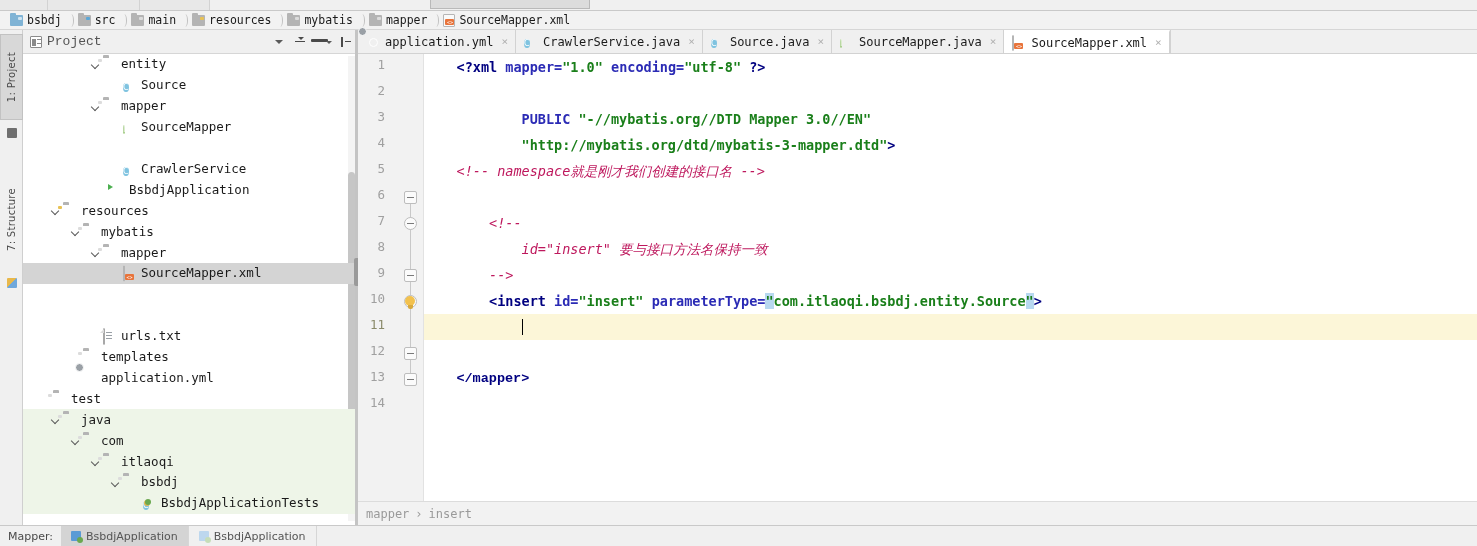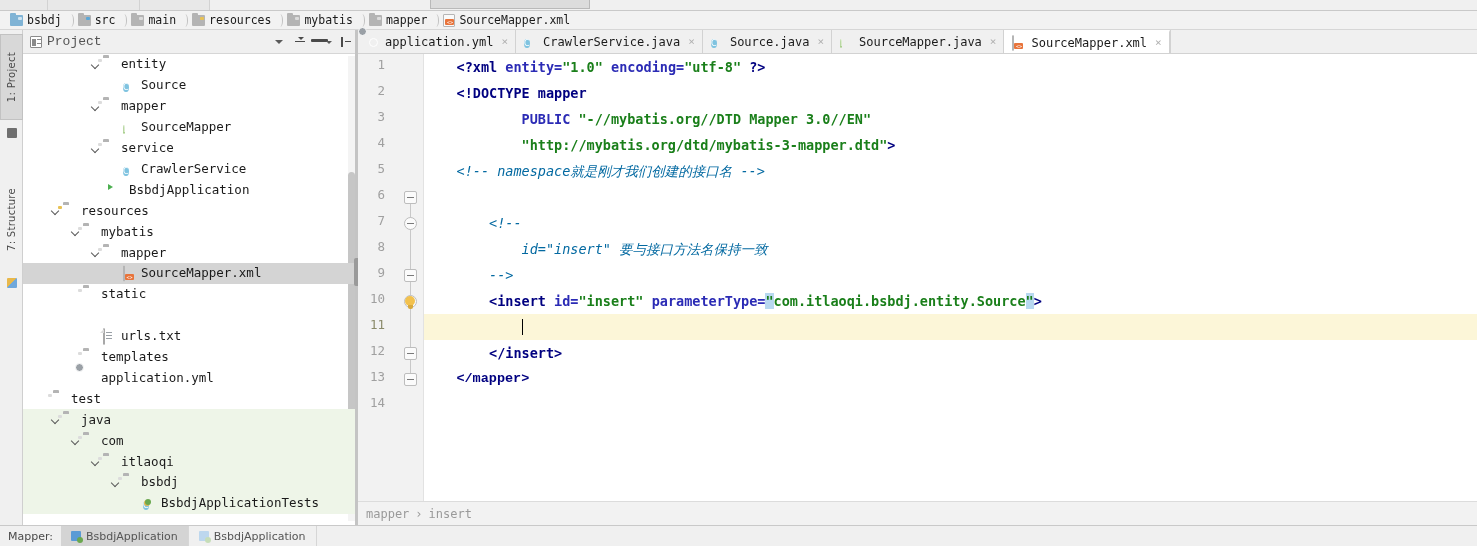--- a/index.html
+++ b/index.html
@@ -346,21 +346,21 @@
   .cline {
     position: absolute; left: 0; right: 0; height: 26px;
     font-size: 13.5px; line-height: 26px; white-space: pre;
     font-family: "DejaVu Sans Mono", monospace;
   }
   .cline.caretline { background: #fcf6d8; }
   .tag    { color: #000080; font-weight: bold; }
   .attr   { color: #2b2bb5; font-weight: bold; }
   .val    { color: #1a7f1a; font-weight: bold; }
   .plain  { color: #000000; font-weight: bold; }
-  .cmt    { color: #0369a1; font-style: italic; }
+  .cmt    { color: #be185d; font-style: italic; }
   .qhl    { background: #b8d8f0; }
   .caret {
     display: inline-block; width: 1px; height: 16px; background: #000;
     vertical-align: -3px; margin-left: 0px;
   }
 
   
   .ed-crumb {
     position: absolute; left: 0; bottom: 0; width: 1119px; height: 24px;
     background: #f2f2f2; border-top: 1px solid #dcdcdc;
@@ -499,26 +499,20 @@
           <span class="twist open"></span>
           <span class="tic"><span class="ic-folder"></span></span>
           <span class="tlabel">mapper</span>
         </div>
         <div class="trow" style="position: absolute; left: 0px; right: 0px; top: 62.7px;">
           <span style="display: inline-block; width: 86px; flex: 0 0 auto;"></span>
           <span class="twist"></span>
           <span class="tic"><span class="badge i">I</span></span>
           <span class="tlabel">SourceMapper</span>
         </div>
-        <div class="trow" style="position: absolute; left: 0px; right: 0px; top: 83.6px;">
-          <span style="display: inline-block; width: 66px; flex: 0 0 auto;"></span>
-          <span class="twist open"></span>
-          <span class="tic"><span class="ic-folder"></span></span>
-          <span class="tlabel">service</span>
-        </div>
         <div class="trow" style="position: absolute; left: 0px; right: 0px; top: 104.5px;">
           <span style="display: inline-block; width: 86px; flex: 0 0 auto;"></span>
           <span class="twist"></span>
           <span class="tic"><span class="badge c">C</span></span>
           <span class="tlabel">CrawlerService</span>
         </div>
         <div class="trow" style="position: absolute; left: 0px; right: 0px; top: 125.4px;">
           <span style="display: inline-block; width: 74px; flex: 0 0 auto;"></span>
           <span class="twist"></span>
           <span class="tic"><span class="ic-spring run"></span></span>
@@ -540,26 +534,20 @@
           <span style="display: inline-block; width: 66px; flex: 0 0 auto;"></span>
           <span class="twist open"></span>
           <span class="tic"><span class="ic-folder"></span></span>
           <span class="tlabel">mapper</span>
         </div>
         <div class="trow selected" style="position: absolute; left: 0px; right: 0px; top: 209px;">
           <span style="display: inline-block; width: 86px; flex: 0 0 auto;"></span>
           <span class="twist"></span>
           <span class="tic"><span class="ic-xml"></span></span>
           <span class="tlabel">SourceMapper.xml</span>
-        </div>
-        <div class="trow" style="position: absolute; left: 0px; right: 0px; top: 229.9px;">
-          <span style="display: inline-block; width: 46px; flex: 0 0 auto;"></span>
-          <span class="twist"></span>
-          <span class="tic"><span class="ic-folder"></span></span>
-          <span class="tlabel">static</span>
         </div>
         <div class="trow" style="position: absolute; left: 0px; right: 0px; top: 271.7px;">
           <span style="display: inline-block; width: 66px; flex: 0 0 auto;"></span>
           <span class="twist"></span>
           <span class="tic"><span class="ic-txt"></span></span>
           <span class="tlabel">urls.txt</span>
         </div>
         <div class="trow" style="position: absolute; left: 0px; right: 0px; top: 292.6px;">
           <span style="display: inline-block; width: 46px; flex: 0 0 auto;"></span>
           <span class="twist"></span>
@@ -662,31 +650,29 @@
           <div class="foldline" style="top: 139px; height: 182px;"></div>
           <div class="fold" style="top: 137px;"></div>
           <div class="fold round" style="top: 163px;"></div>
           <div class="fold" style="top: 215px;"></div>
           <div class="fold round" style="top: 241px;"></div>
           <div class="fold" style="top: 293px;"></div>
           <div class="fold" style="top: 319px;"></div>
           <div class="bulb" style="top: 242px;"></div>
         </div>
       <div class="code-lines" id="codelines">
-          <div class="cline" style="top: 0px;"><span class="plain">    </span><span class="tag">&lt;?</span><span class="tag">xml</span><span class="plain"> </span><span class="attr">entity=</span><span class="val">"1.0"</span><span class="plain"> </span><span class="attr">encoding=</span><span class="val">"utf-8"</span><span class="plain"> </span><span class="tag">?&gt;</span></div>
-          <div class="cline" style="top: 26px;"><span class="plain">    </span><span class="tag">&lt;!DOCTYPE </span><span class="tag">mapper</span></div>
+          <div class="cline" style="top: 0px;"><span class="plain">    </span><span class="tag">&lt;?</span><span class="tag">xml</span><span class="plain"> </span><span class="attr">mapper=</span><span class="val">"1.0"</span><span class="plain"> </span><span class="attr">encoding=</span><span class="val">"utf-8"</span><span class="plain"> </span><span class="tag">?&gt;</span></div>
           <div class="cline" style="top: 52px;"><span class="plain">            </span><span class="attr">PUBLIC </span><span class="val">"-//mybatis.org//DTD Mapper 3.0//EN"</span></div>
           <div class="cline" style="top: 78px;"><span class="plain">            </span><span class="val">"http://mybatis.org/dtd/mybatis-3-mapper.dtd"</span><span class="tag">&gt;</span></div>
           <div class="cline" style="top: 104px;"><span class="cmt">    &lt;!-- namespace就是刚才我们创建的接口名 --&gt;</span></div>
           <div class="cline" style="top: 156px;"><span class="cmt">        &lt;!--</span></div>
           <div class="cline" style="top: 182px;"><span class="cmt">            id="insert" 要与接口方法名保持一致</span></div>
           <div class="cline" style="top: 208px;"><span class="cmt">        --&gt;</span></div>
           <div class="cline" style="top: 234px;"><span class="plain">        </span><span class="tag">&lt;insert </span><span class="attr">id=</span><span class="val">"insert"</span><span class="plain"> </span><span class="attr">parameterType=</span><span class="val qhl">"</span><span class="val">com.itlaoqi.bsbdj.entity.Source</span><span class="val qhl">"</span><span class="tag">&gt;</span></div>
           <div class="cline caretline" style="top: 260px;"><span class="plain">            </span><span class="caret"></span></div>
-          <div class="cline" style="top: 286px;"><span class="plain">        </span><span class="tag">&lt;/insert&gt;</span></div>
           <div class="cline" style="top: 312px; font-family: Liberation Mono, monospace;"><span class="plain">    </span><span class="tag">&lt;/mapper&gt;</span></div>
           <div class="cline" style="top: 338px;"></div>
         </div>
     </div>
 
     <div class="ed-crumb">
       <span>mapper</span>
       <span>›</span>
       <span>insert</span>
     </div>

